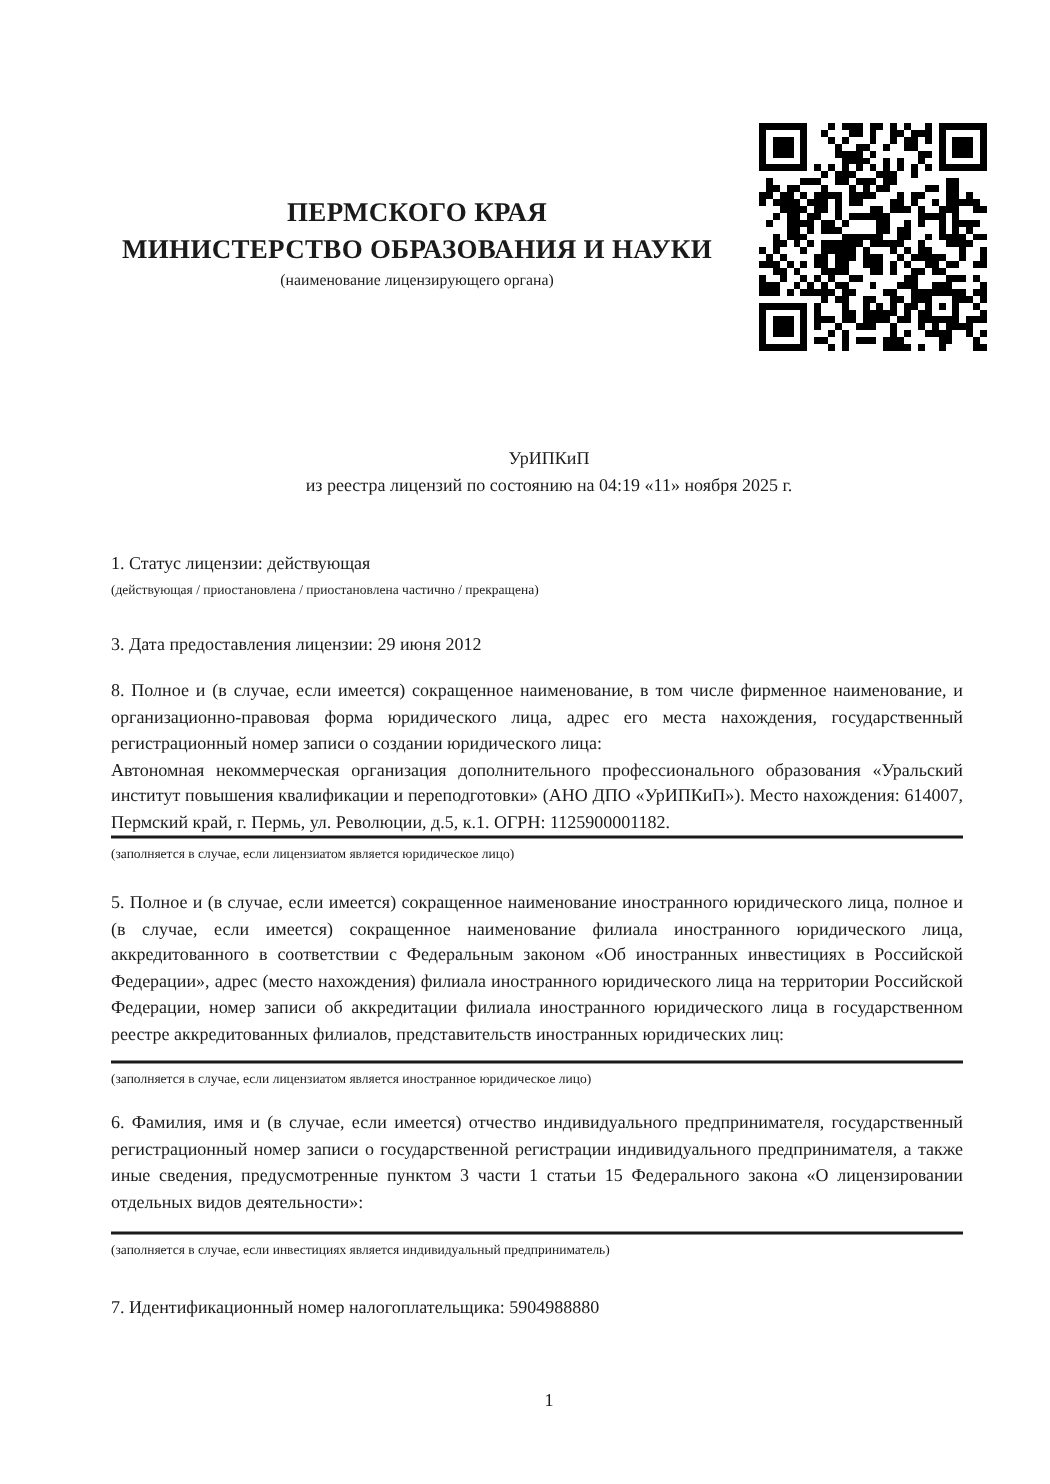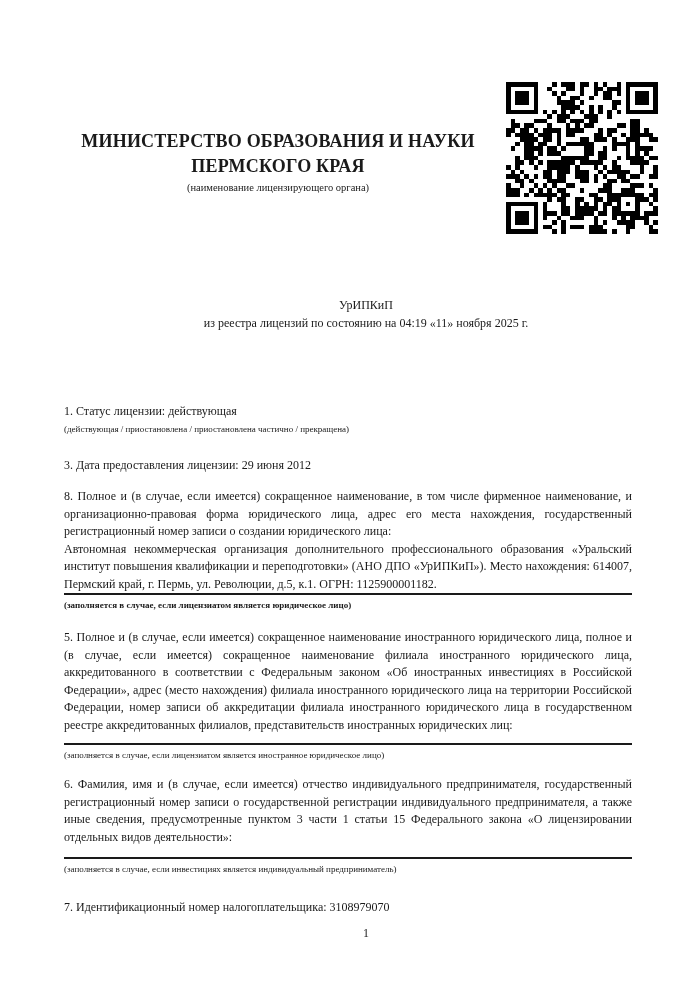--- a/index.html
+++ b/index.html
@@ -27,55 +27,55 @@
     position:absolute;top:82px;left:506px;width:152px;height:152px;
   }
   .qr svg{display:block;}
   
   .doc-title{
     position:absolute;top:297px;left:66px;width:600px;
     text-align:center;font-size:12px;line-height:17.5px;
   }
   
   .body{
-    position:absolute;top:367px;left:64px;width:568px;
-    font-size:12px;line-height:17.5px;margin-top:36px;
+    position:absolute;top:367px;left:74px;width:568px;
+    font-size:12px;line-height:17.5px;
   }
   .fline{white-space:nowrap;}
   .para{text-align:justify;}
   .hint{
     font-size:9px;line-height:12px;text-align:left;
   }
   .rule{
     border:0;border-top:2px solid #1a1a1a;margin:0;height:0;
   }
   .mb2{margin-bottom:2px;}
   .mb22{margin-bottom:22px;}
   .mb17{margin-bottom:17px;}
   .mb14{margin-bottom:14px;}
-  .mb18{margin-bottom:18px;font-weight:bold;}
+  .mb18{margin-bottom:18px;}
   .mb9{margin-top:9px;}
   .mb15{margin-bottom:15px;}
   .mb11{margin-top:11px;}
   .mb24{margin-bottom:24px;}
   .hint-pad{margin-top:4px;}
   
   .pageno{
     position:absolute;top:926px;left:66px;width:600px;
     text-align:center;font-size:12px;
   }
 </style>
 </head>
 <body>
 
 <div class="page">
 
   <header class="ministry">
+    <div class="m-line">ПЕРМСКОГО КРАЯ</div>
     <div class="m-line">МИНИСТЕРСТВО ОБРАЗОВАНИЯ И НАУКИ</div>
-    <div class="m-line">ПЕРМСКОГО КРАЯ</div>
     <div class="m-cap">(наименование лицензирующего органа)</div>
   </header>
 
   <div class="qr">
       <svg width="152" height="152" viewBox="0 0 33 33" shape-rendering="crispEdges">
         <rect width="33" height="33" fill="#ffffff"></rect>
         <rect x="0" y="0" width="1" height="1" fill="#000000"></rect>
         <rect x="1" y="0" width="1" height="1" fill="#000000"></rect>
         <rect x="2" y="0" width="1" height="1" fill="#000000"></rect>
         <rect x="3" y="0" width="1" height="1" fill="#000000"></rect>
@@ -648,19 +648,19 @@
     <div class="hint hint-pad mb18">(заполняется в случае, если лицензиатом является юридическое лицо)</div>
 
     <div class="para">5. Полное и (в случае, если имеется) сокращенное наименование иностранного юридического лица, полное и (в случае, если имеется) сокращенное наименование филиала иностранного юридического лица, аккредитованного в соответствии с Федеральным законом «Об иностранных инвестициях в Российской Федерации», адрес (место нахождения) филиала иностранного юридического лица на территории Российской Федерации, номер записи об аккредитации филиала иностранного юридического лица в государственном реестре аккредитованных филиалов, представительств иностранных юридических лиц:</div>
     <hr class="rule mb9">
     <div class="hint hint-pad mb15">(заполняется в случае, если лицензиатом является иностранное юридическое лицо)</div>
 
     <div class="para">6. Фамилия, имя и (в случае, если имеется) отчество индивидуального предпринимателя, государственный регистрационный номер записи о государственной регистрации индивидуального предпринимателя, а также иные сведения, предусмотренные пунктом 3 части 1 статьи 15 Федерального закона «О лицензировании отдельных видов деятельности»:</div>
     <hr class="rule mb11">
     <div class="hint hint-pad mb24">(заполняется в случае, если инвестициях является индивидуальный предприниматель)</div>
 
-    <div class="fline">7. Идентификационный номер налогоплательщика: 3108979070</div>
+    <div class="fline">7. Идентификационный номер налогоплательщика: 5904988880</div>
 
   </main>
 
   <div class="pageno">1</div>
 
 </div>
 
 </body></html>

